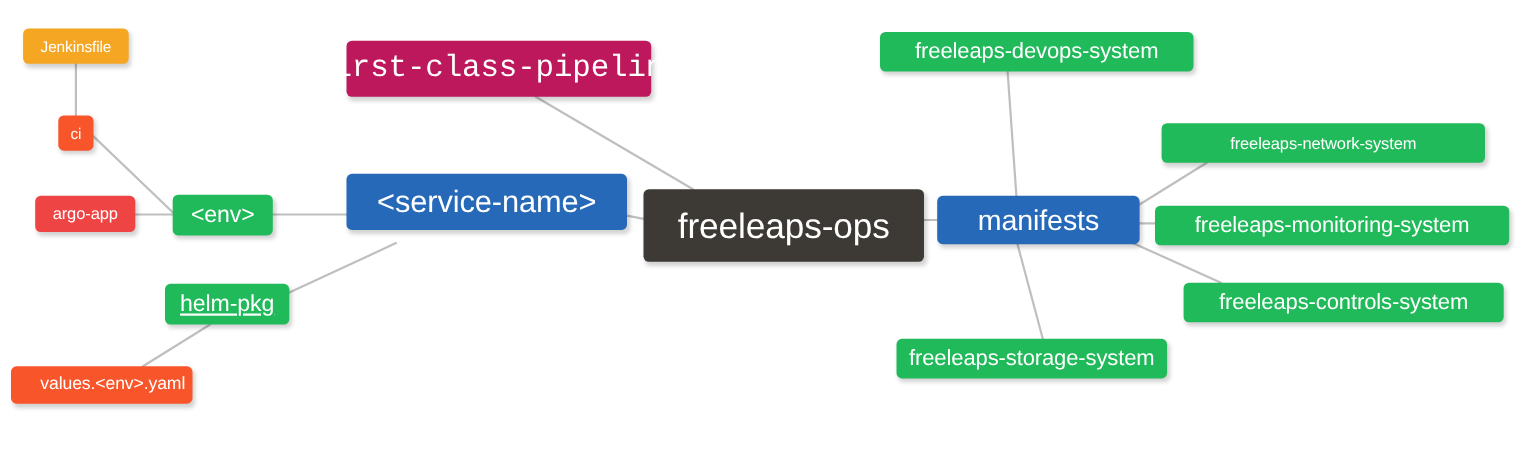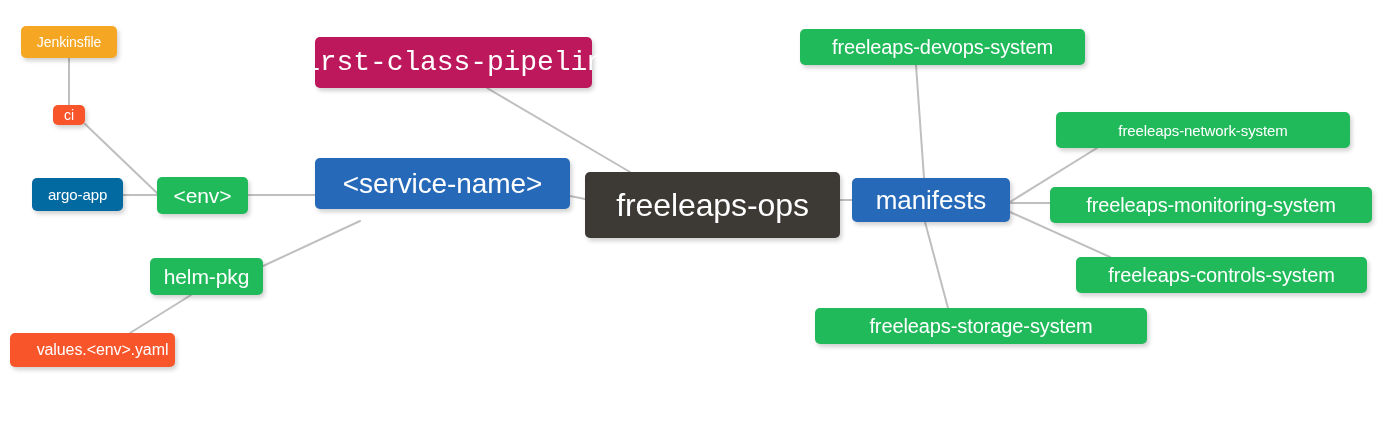--- a/index.html
+++ b/index.html
@@ -63,56 +63,56 @@
       <line x1="924" y1="178" x2="916" y2="65" stroke="#bfbfbf"></line>
       <line x1="1010" y1="202" x2="1097" y2="148" stroke="#bfbfbf"></line>
       <line x1="1010" y1="203" x2="1050" y2="203" stroke="#bfbfbf"></line>
       <line x1="1010" y1="212" x2="1110" y2="257" stroke="#bfbfbf"></line>
       <line x1="925" y1="222" x2="948" y2="308" stroke="#bfbfbf"></line>
     </svg>
   <div id="nodes">
       <div class="node" style="left: 21px; top: 26px; width: 96px; height: 32px; background: rgb(245, 166, 35); font-size: 14px; align-items: center;">
         <span class="node-label">Jenkinsfile</span>
       </div>
-      <div class="node" style="left: 53px; top: 105px; width: 32px; height: 20px; background: rgb(248, 85, 42); font-size: 14px;">
+      <div class="node" style="left: 53px; top: 105px; width: 32px; height: 32px; background: rgb(248, 85, 42); font-size: 14px;">
         <span class="node-label">ci</span>
       </div>
-      <div class="node" style="left: 32px; top: 178px; width: 91px; height: 33px; background: #0369a1; font-size: 15px;">
+      <div class="node" style="left: 32px; top: 178px; width: 91px; height: 33px; background: #ef4444; font-size: 15px;">
         <span class="node-label">argo-app</span>
       </div>
       <div class="node" style="left: 157px; top: 177px; width: 91px; height: 37px; background: rgb(33, 186, 91); font-size: 21px;">
         <span class="node-label">&lt;env&gt;</span>
       </div>
-      <div class="node" style="left: 150px; top: 258px; width: 113px; height: 37px; background: rgb(33, 186, 91); font-size: 21px;">
+      <div class="node" style="left: 150px; top: 258px; width: 113px; height: 37px; background: rgb(33, 186, 91); font-size: 21px; text-decoration: underline;">
         <span class="node-label">helm-pkg</span>
       </div>
       <div class="node" style="left: 10px; top: 333px; width: 165px; height: 34px; background: rgb(248, 85, 42); font-size: 16px; padding-left: 20px;">
         <span class="node-label">values.&lt;env&gt;.yaml</span>
       </div>
       <div class="node" style="left: 315px; top: 37px; width: 277px; height: 51px; background: #be185d; font-size: 28px; font-family: Liberation Mono, monospace;">
         <span class="node-label">first-class-pipeline</span>
       </div>
       <div class="node" style="left: 315px; top: 158px; width: 255px; height: 51px; background: rgb(37, 105, 184); font-size: 28px;">
         <span class="node-label">&lt;service-name&gt;</span>
       </div>
       <div class="node" style="left: 585px; top: 172px; width: 255px; height: 66px; background: rgb(61, 57, 53); font-size: 32px;">
         <span class="node-label">freeleaps-ops</span>
       </div>
-      <div class="node" style="left: 852px; top: 178px; width: 158px; height: 44px; background: rgb(37, 105, 184); font-size: 26px;">
+      <div class="node" style="left: 852px; top: 178px; width: 184px; height: 44px; background: rgb(37, 105, 184); font-size: 26px;">
         <span class="node-label">manifests</span>
       </div>
       <div class="node" style="left: 800px; top: 29px; width: 285px; height: 36px; background: rgb(33, 186, 91); font-size: 20px; text-align: center;">
         <span class="node-label">freeleaps-devops-system</span>
       </div>
       <div class="node" style="left: 1056px; top: 112px; width: 294px; height: 36px; background: rgb(33, 186, 91); font-size: 15px;">
         <span class="node-label">freeleaps-network-system</span>
       </div>
       <div class="node" style="left: 1050px; top: 187px; width: 322px; height: 36px; background: rgb(33, 186, 91); font-size: 20px;">
         <span class="node-label">freeleaps-monitoring-system</span>
       </div>
       <div class="node" style="left: 1060px; top: 257px; width: 291px; height: 36px; background: rgb(33, 186, 91); font-size: 20px; margin-left: 16px;">
         <span class="node-label">freeleaps-controls-system</span>
       </div>
-      <div class="node" style="left: 815px; top: 308px; width: 332px; height: 36px; background: rgb(33, 186, 91); font-size: 20px;">
+      <div class="node" style="left: 815px; top: 308px; width: 246px; height: 36px; background: rgb(33, 186, 91); font-size: 20px;">
         <span class="node-label">freeleaps-storage-system</span>
       </div>
     </div>
 </div>
 
 </body></html>

